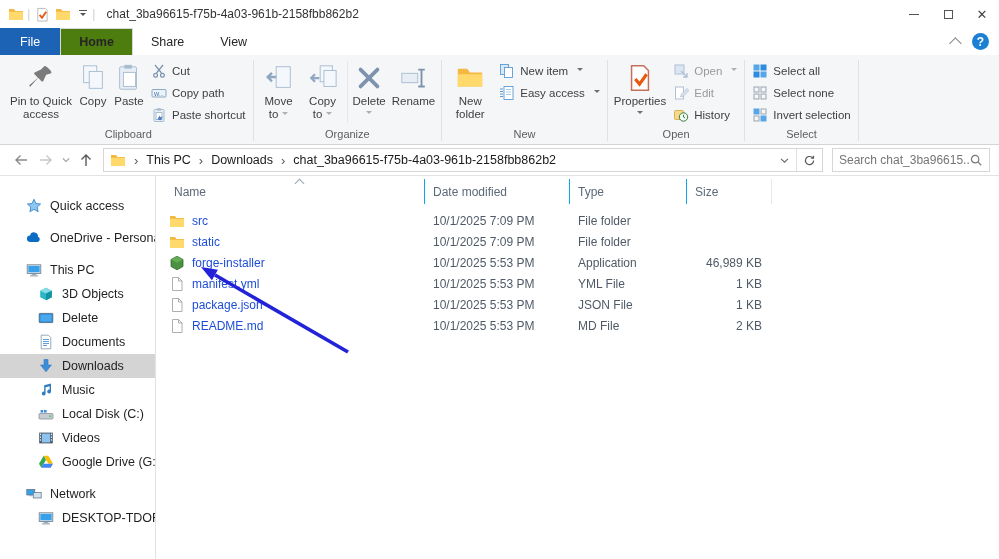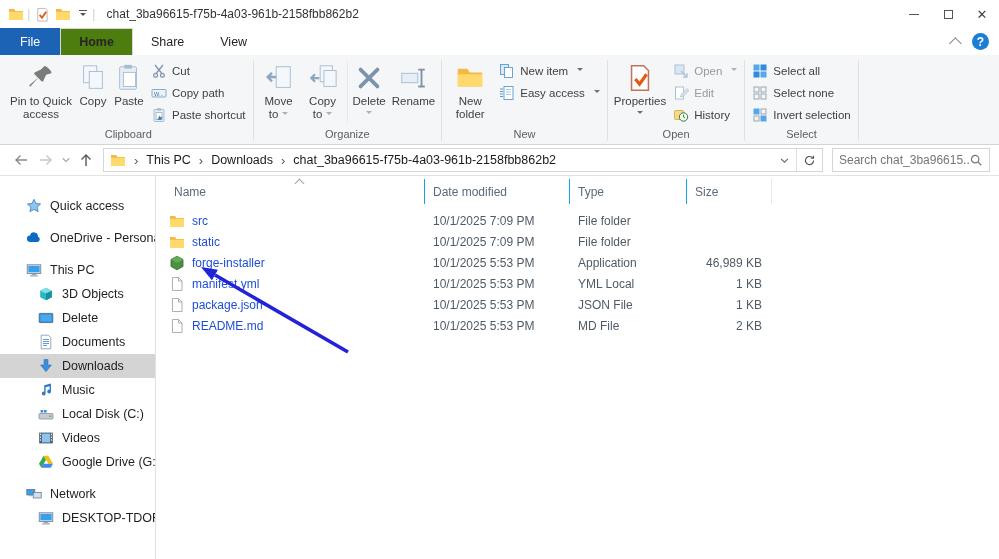--- a/index.html
+++ b/index.html
@@ -648,21 +648,21 @@
     <span class="fr-name">
       <span class="fico">
                 <svg viewBox="0 0 16 16">
                   <path d="M3.5 1.5h6L13 5v9.5H3.5z" fill="#fff" stroke="#9b9b9b" stroke-width="0.8"></path>
                   <path d="M9.5 1.5V5H13" fill="none" stroke="#9b9b9b" stroke-width="0.8"></path>
                 </svg>
               </span>
       <span class="frn">manifest.yml</span>
     </span>
     <span class="fr-date">10/1/2025 5:53 PM</span>
-    <span class="fr-type">YML Local</span>
+    <span class="fr-type">YML File</span>
     <span class="fr-size">1 KB</span>
   </div>
           <div class="fl-row">
     <span class="fr-name">
       <span class="fico">
                 <svg viewBox="0 0 16 16">
                   <path d="M3.5 1.5h6L13 5v9.5H3.5z" fill="#fff" stroke="#9b9b9b" stroke-width="0.8"></path>
                   <path d="M9.5 1.5V5H13" fill="none" stroke="#9b9b9b" stroke-width="0.8"></path>
                 </svg>
               </span>

